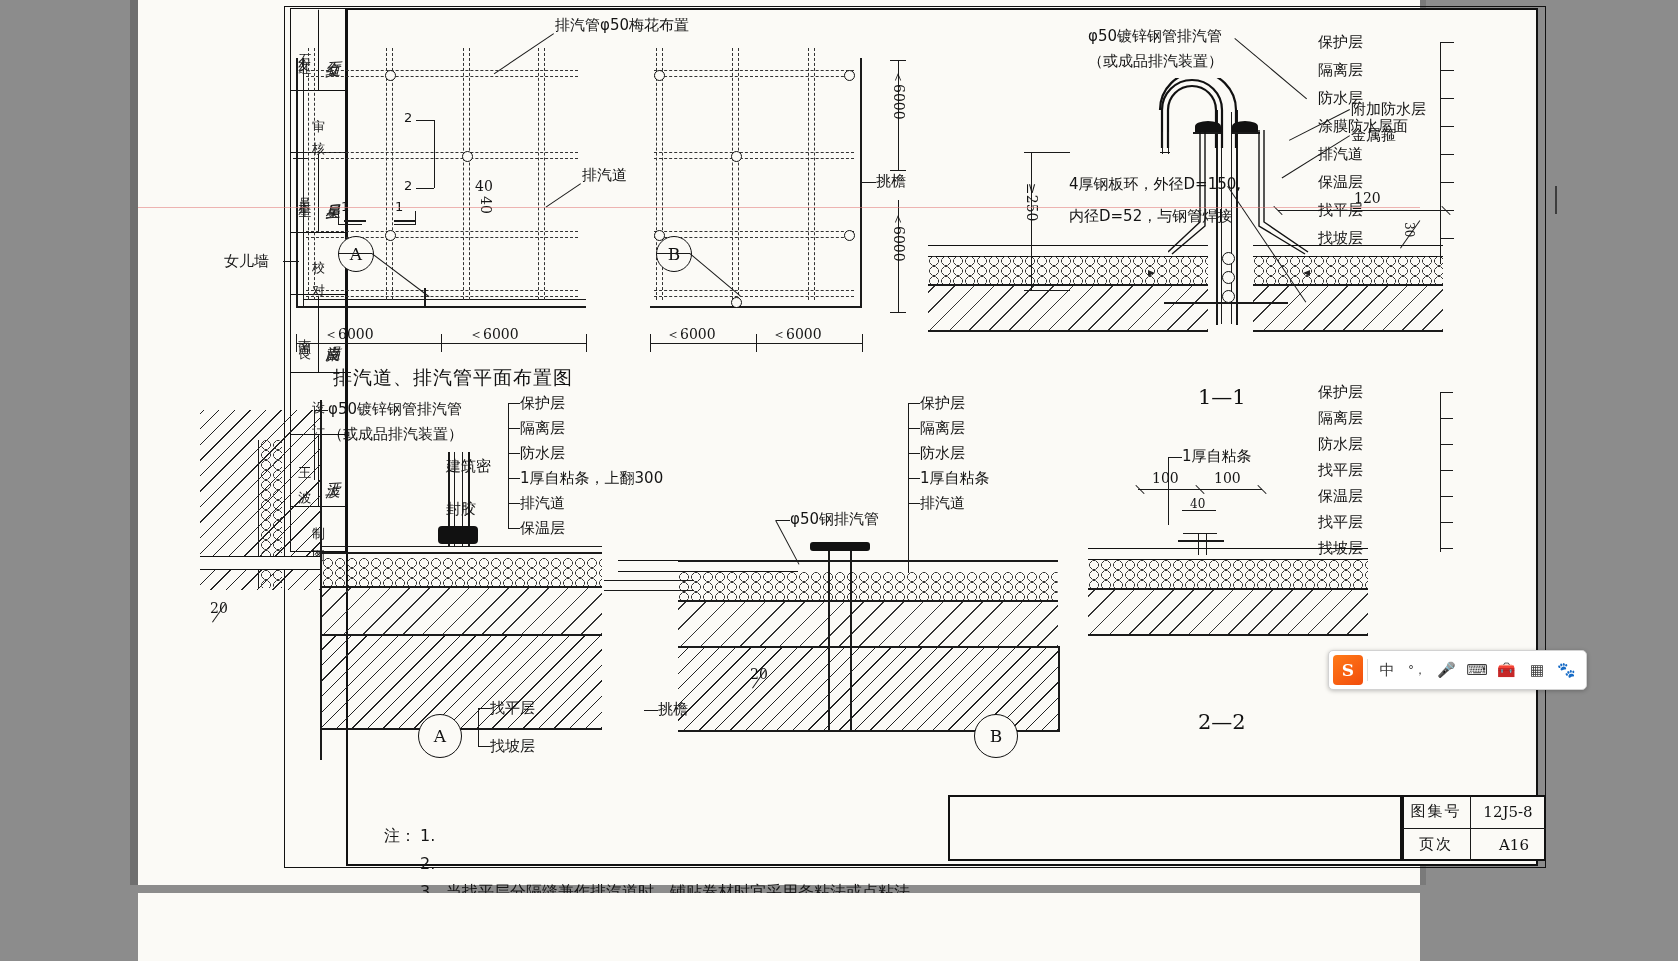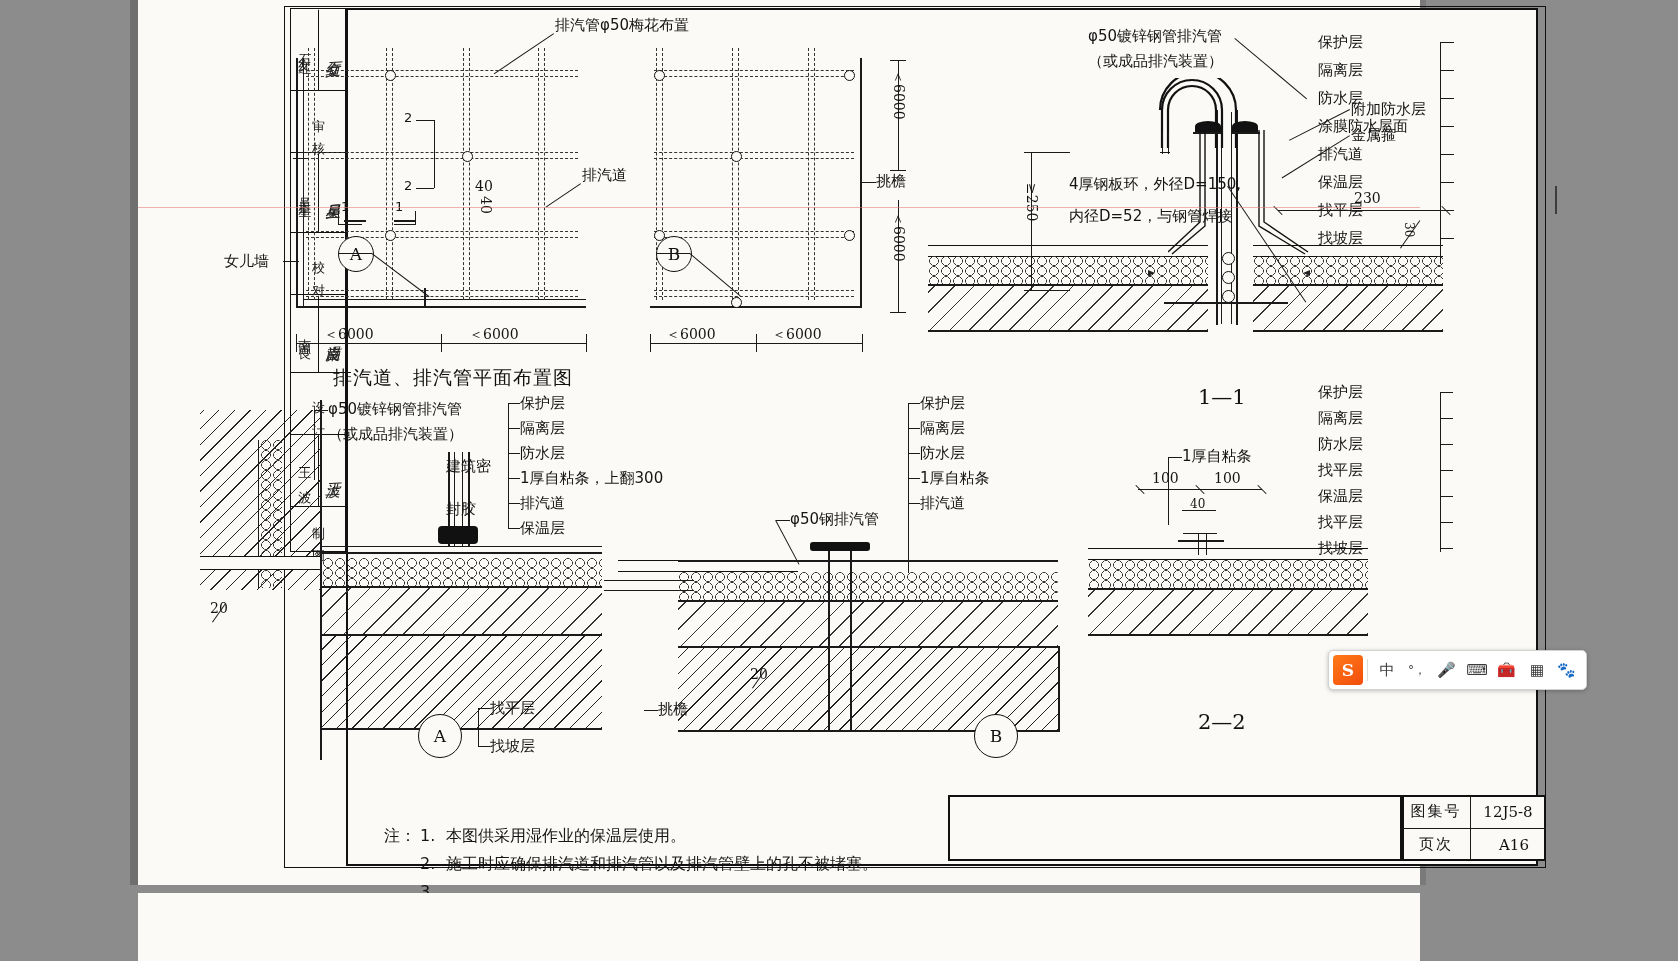--- a/index.html
+++ b/index.html
@@ -315,21 +315,21 @@
       <div class="leader" style="left:1090px;top:186px;width:140px;transform:rotate(56deg)"></div>
 
       <div class="ln v1" style="left:893px;top:152px;height:138px"></div>
       <div class="ln h1" style="left:886px;top:152px;width:46px"></div>
       <div class="ln h1" style="left:886px;top:290px;width:46px"></div>
       <div class="vrot" style="left:886px;top:183px">≥250</div>
 
       <div class="ln h1" style="left:1140px;top:210px;width:168px"></div>
       <div class="tick45" style="left:1134px;top:210px"></div>
       <div class="tick45" style="left:1302px;top:210px"></div>
-      <div class="num" style="left:1216px;top:190px">230</div>
+      <div class="num" style="left:1216px;top:190px">120</div>
       <div class="vrot" style="left:1264px;top:222px;font-size:12px">30</div>
       <div class="leader" style="left:1262px;top:248px;width:34px;transform:rotate(-55deg)"></div>
 
       <div class="ln v1" style="left:1302px;top:42px;height:222px"></div>
       <div class="ln h1" style="left:1302px;top:42px;width:14px"></div>
       <div class="ln h1" style="left:1302px;top:70px;width:14px"></div>
       <div class="ln h1" style="left:1302px;top:98px;width:14px"></div>
       <div class="ln h1" style="left:1302px;top:126px;width:14px"></div>
       <div class="ln h1" style="left:1302px;top:154px;width:14px"></div>
       <div class="ln h1" style="left:1302px;top:182px;width:14px"></div>
@@ -493,30 +493,29 @@
       <div class="lbl" style="left:1180px;top:513px">找平层</div>
       <div class="lbl" style="left:1180px;top:539px">找坡层</div>
 
       <div class="sect-lbl" style="left:1060px;top:710px">2—2</div>
     </div>
 
     <div class="notes">
       <div class="note-row">
         <span style="width:36px;flex:none">注：</span>
         <span class="note-idx">1.</span>
-        <span>本图供采用湿作业的保温层使用。</span>
       </div>
       <div class="note-row">
         <span style="width:36px;flex:none"></span>
         <span class="note-idx">2.</span>
-        <span>施工时应确保排汽道和排汽管以及排汽管壁上的孔不被堵塞。</span>
       </div>
       <div class="note-row">
         <span style="width:36px;flex:none"></span>
         <span class="note-idx">3.</span>
+        <span>当找平层分隔缝兼作排汽道时，铺贴卷材时宜采用条粘法或点粘法。</span>
       </div>
     </div>
 
     <div class="titletab" style="left:810px;top:795px;width:454px;height:66px"></div>
     <div class="titletab" style="left:1264px;top:795px;width:144px;height:66px"></div>
     <div class="ln h1" style="left:1264px;top:828px;width:144px"></div>
     <div class="ln v1" style="left:1332px;top:795px;height:66px"></div>
     <div class="tt-cell" style="left:1264px;top:795px;width:68px;height:33px">图集号</div>
     <div class="tt-cell-v" style="left:1332px;top:795px;width:76px;height:33px">12J5-8</div>
     <div class="tt-cell" style="left:1264px;top:828px;width:68px;height:33px">页次</div>

